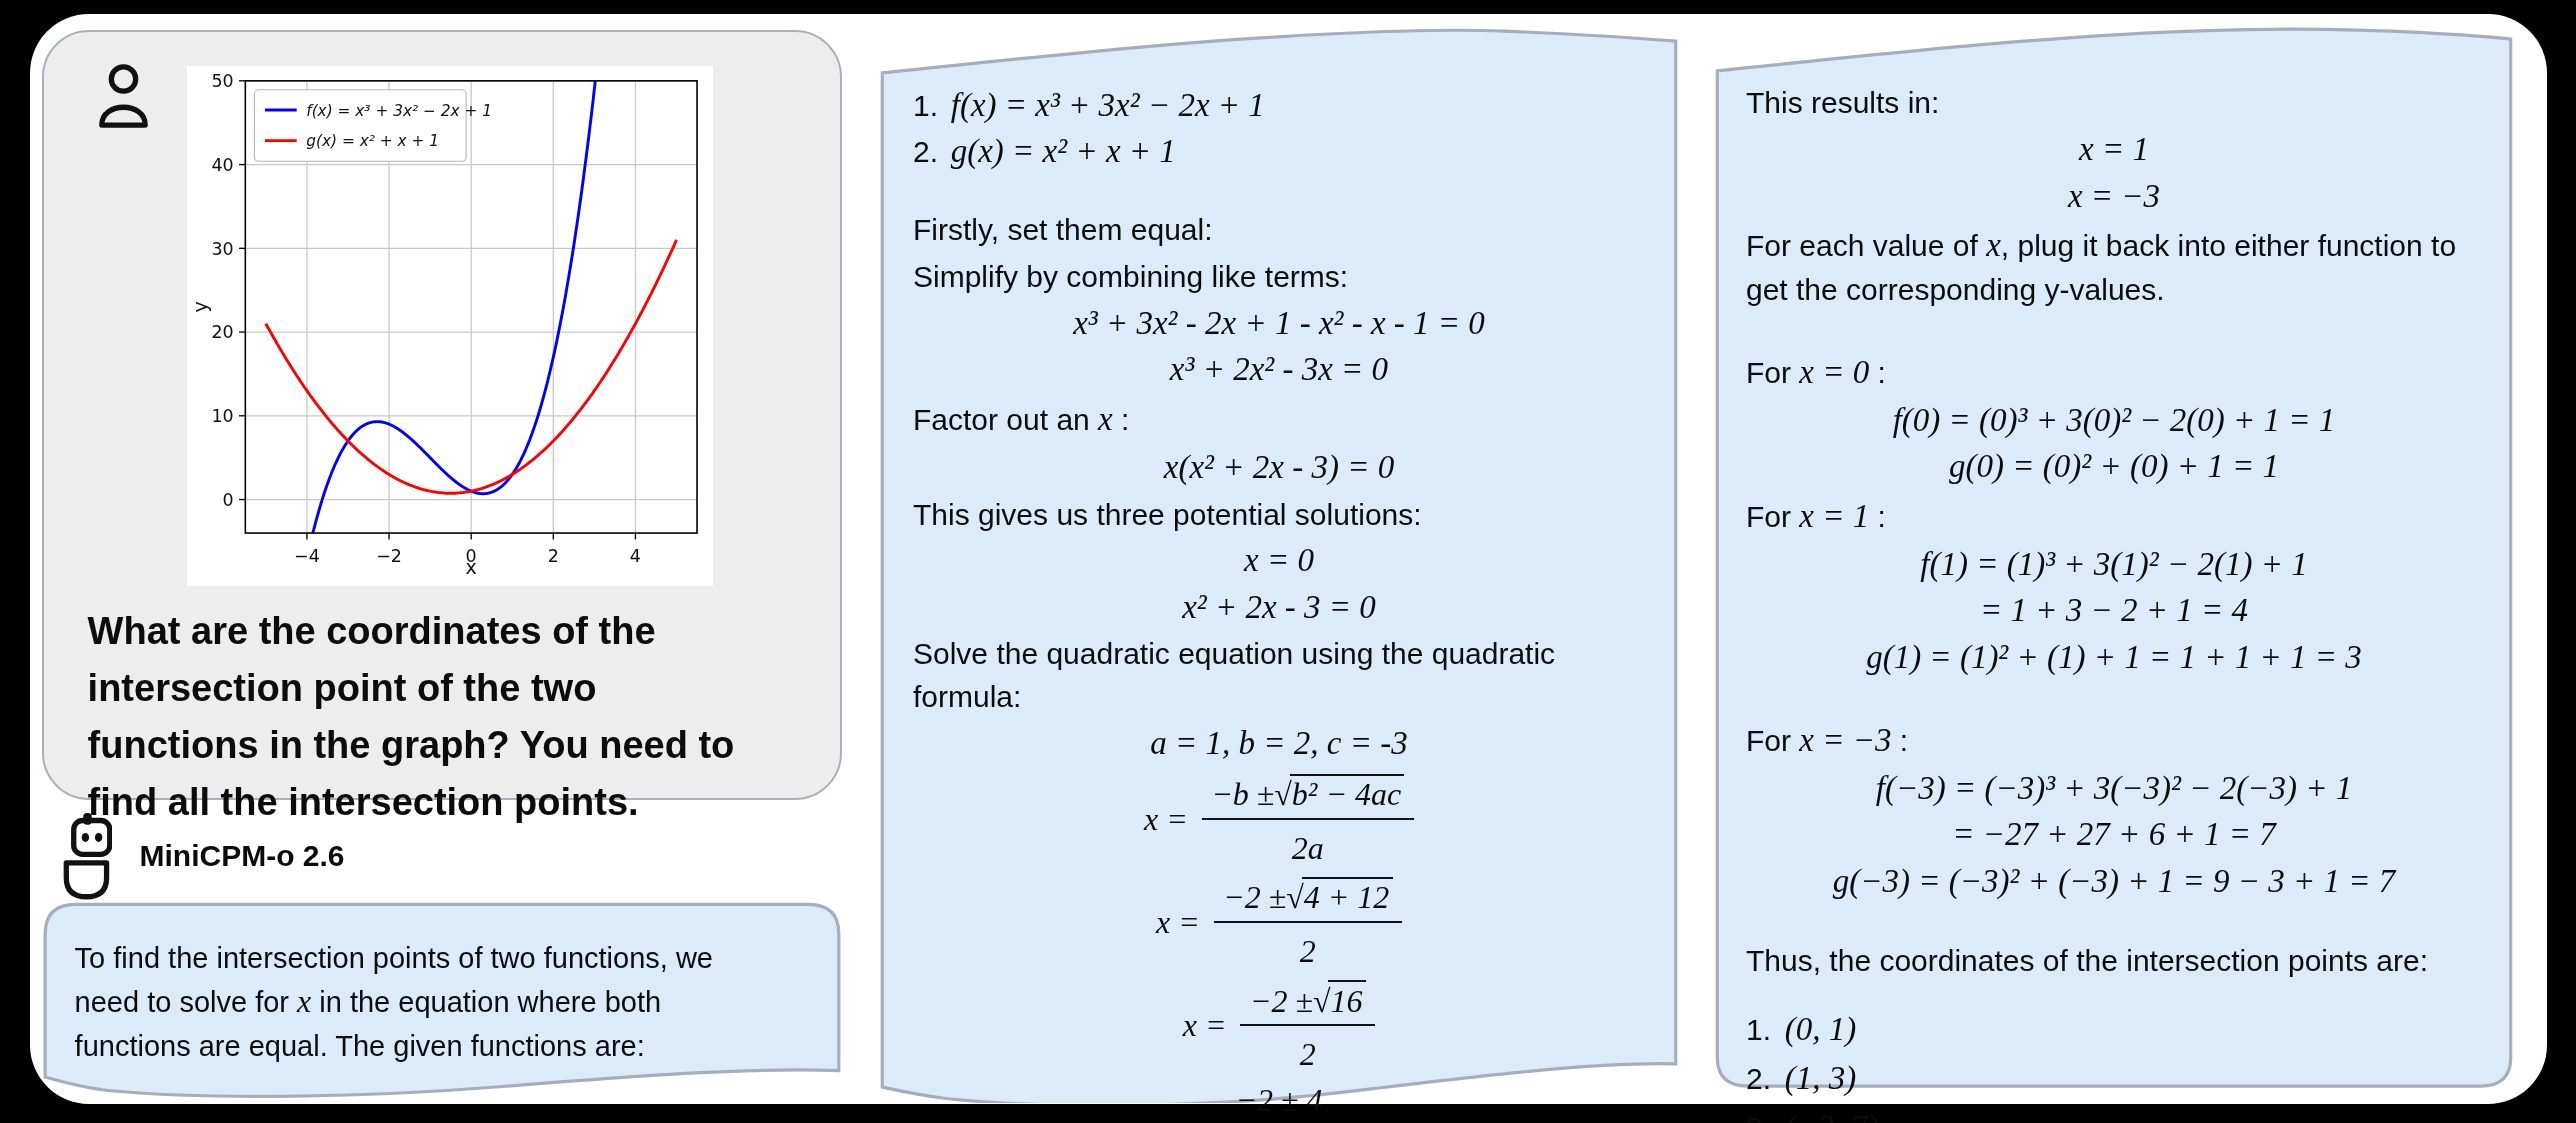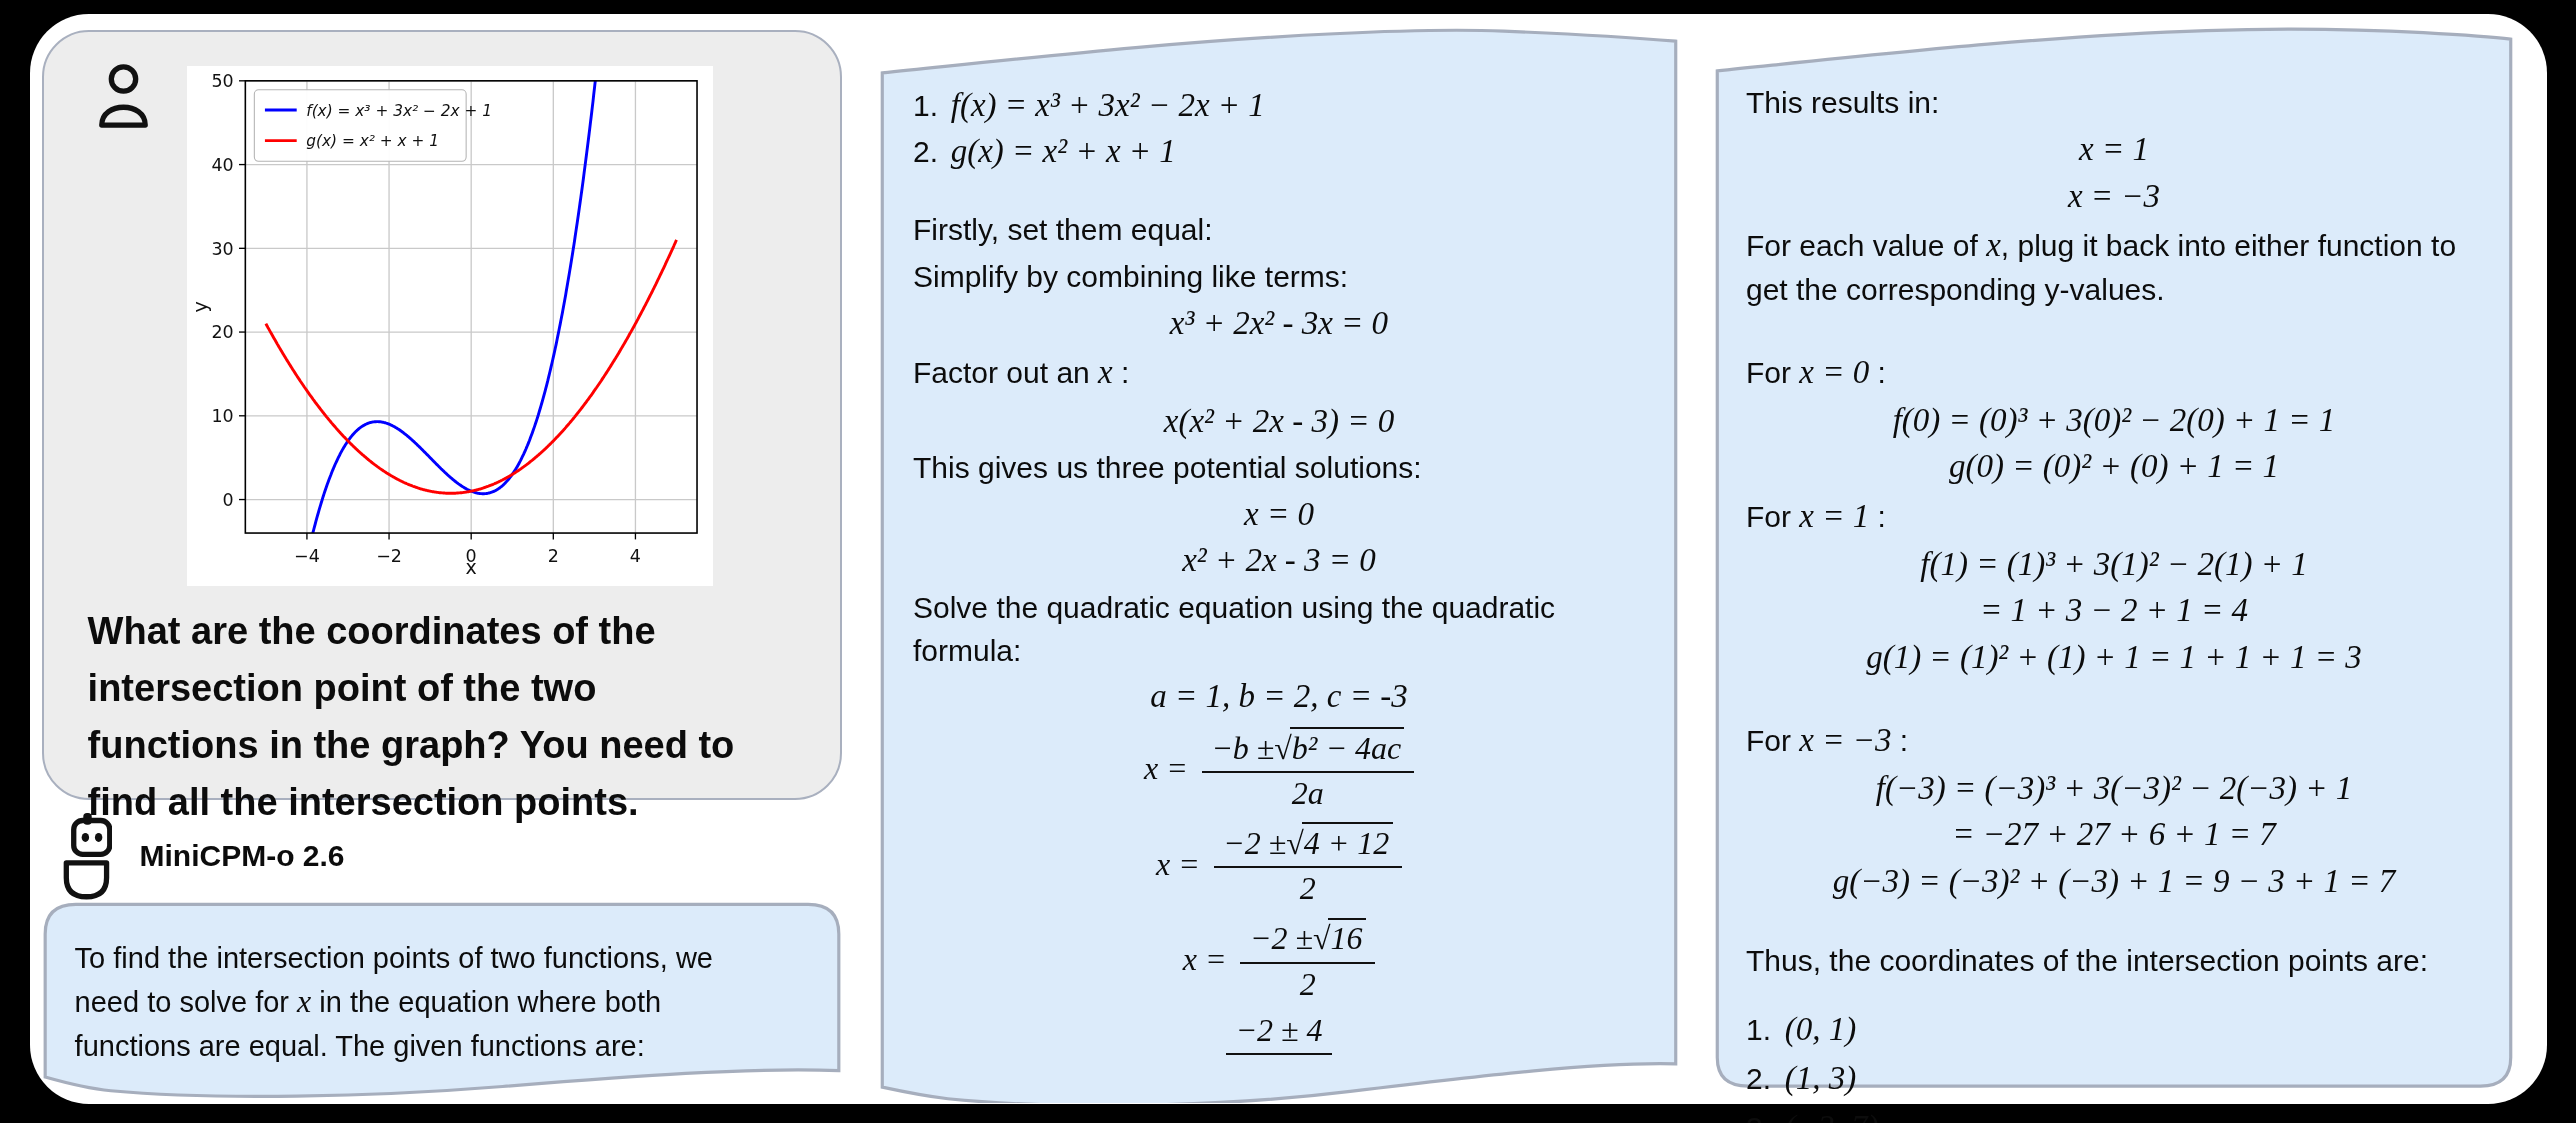--- a/index.html
+++ b/index.html
@@ -37,21 +37,21 @@
         font-size:33px;line-height:1.3;margin-bottom:3.2px;}
   .item .marker{font-family:"Liberation Sans",sans-serif;font-style:normal;font-size:30px;}
   .imath{font-family:"Liberation Serif",serif;font-style:italic;font-size:1.1em;}
   .sp{height:33px;}
   .sp-s{height:21px;}
 
   .frac-line{display:flex;justify-content:center;align-items:center;gap:13.8px;
              font-family:"Liberation Serif",serif;font-style:italic;font-size:32px;margin:9.5px 0 11.6px 0;}
   .frac{display:inline-flex;flex-direction:column;align-items:center;}
   .frac .num{display:flex;align-items:baseline;padding:0 9.5px 5.3px 9.5px;border-bottom:2.6px solid #111;line-height:1.1;}
-  .frac .den{padding-top:4px;line-height:1.05;}
+  .frac .den{padding-top:12px;line-height:1.05;}
   .rad{font-style:normal;margin-right:-2.1px;}
   .sqrt{display:inline-block;border-top:2.6px solid #111;padding:1.6px 3.2px 0 2.1px;}
 
   .result-item{display:flex;align-items:baseline;gap:13.8px;font-family:"Liberation Serif",serif;font-style:italic;
                font-size:33px;line-height:1.32;margin-bottom:5.3px;}
   .result-item .marker{font-family:"Liberation Sans",sans-serif;font-style:normal;font-size:30px;}
 </style>
 </head>
 <body>
 
@@ -153,20 +153,21 @@
           <span class="marker">1.</span>
           <span>f(x) = x³ + 3x² − 2x + 1</span>
         </div>
         <div class="item">
           <span class="marker">2.</span>
           <span>g(x) = x² + x + 1</span>
         </div>
         <div class="sp"></div>
         <div class="sline">Firstly, set them equal:</div>
         <div class="sline">Simplify by combining like terms:</div>
+        <div class="mline">x³ + 3x² - 2x + 1 - x² - x - 1 = 0</div>
         <div class="mline">x³ + 2x² - 3x = 0</div>
         <div class="sline">
           <span>Factor out an </span><span class="imath">x</span><span> :</span>
         </div>
         <div class="mline">x(x² + 2x - 3) = 0</div>
         <div class="sline">This gives us three potential solutions:</div>
         <div class="mline">x = 0</div>
         <div class="mline">x² + 2x - 3 = 0</div>
         <div class="sline">Solve the quadratic equation using the quadratic formula:</div>
         <div class="mline">a = 1, b = 2, c = -3</div>

